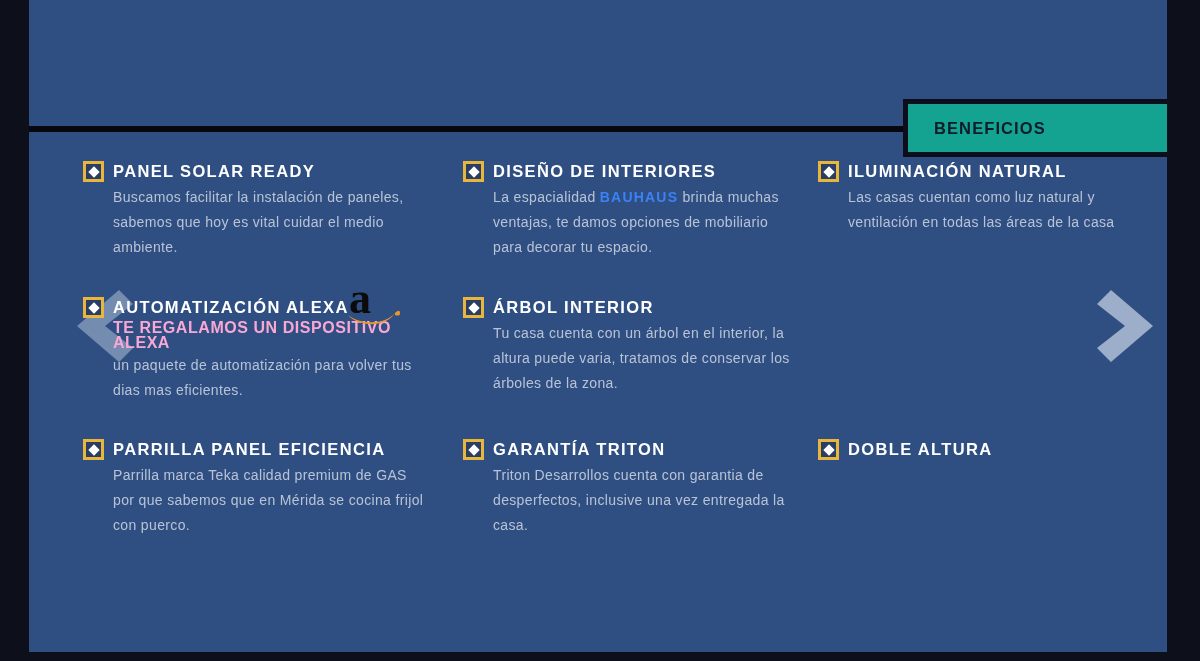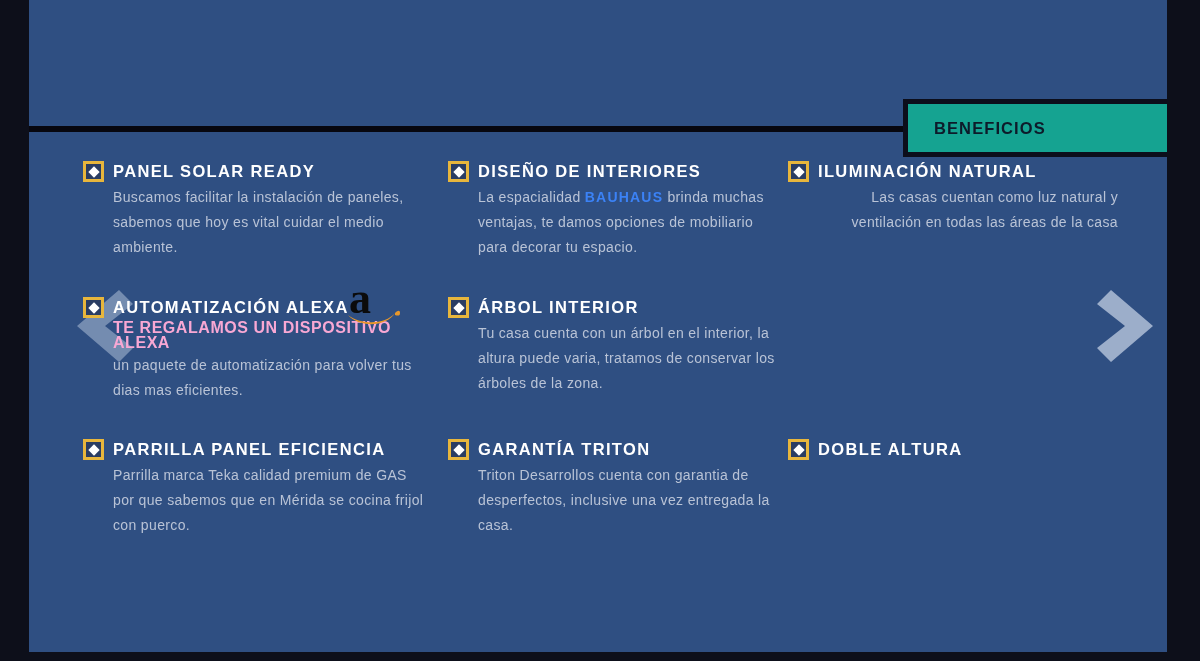--- a/index.html
+++ b/index.html
@@ -58,28 +58,29 @@
   .chev-right{left:1076px;top:284px;}
   
   .grid{
     position:absolute;
     left:0;top:160px;width:1172px;
     z-index:5;
   }
   .row{
     display:flex;
     width:1160px;
+    gap:15px;
   }
   .col{
     width:348px;
     margin-right:0px;
   }
   .col.c1{padding-left:68px;width:345px;}
   .col.c2{padding-left:20px;width:330px;}
-  .col.c3{padding-left:10px;width:330px;text-align:right;}
+  .col.c3{padding-left:10px;width:330px;}
   .item{
     position:relative;
     margin-bottom:6px;
   }
   .item-head{
     display:flex;
     align-items:flex-start;
     position:relative;
   }
   

